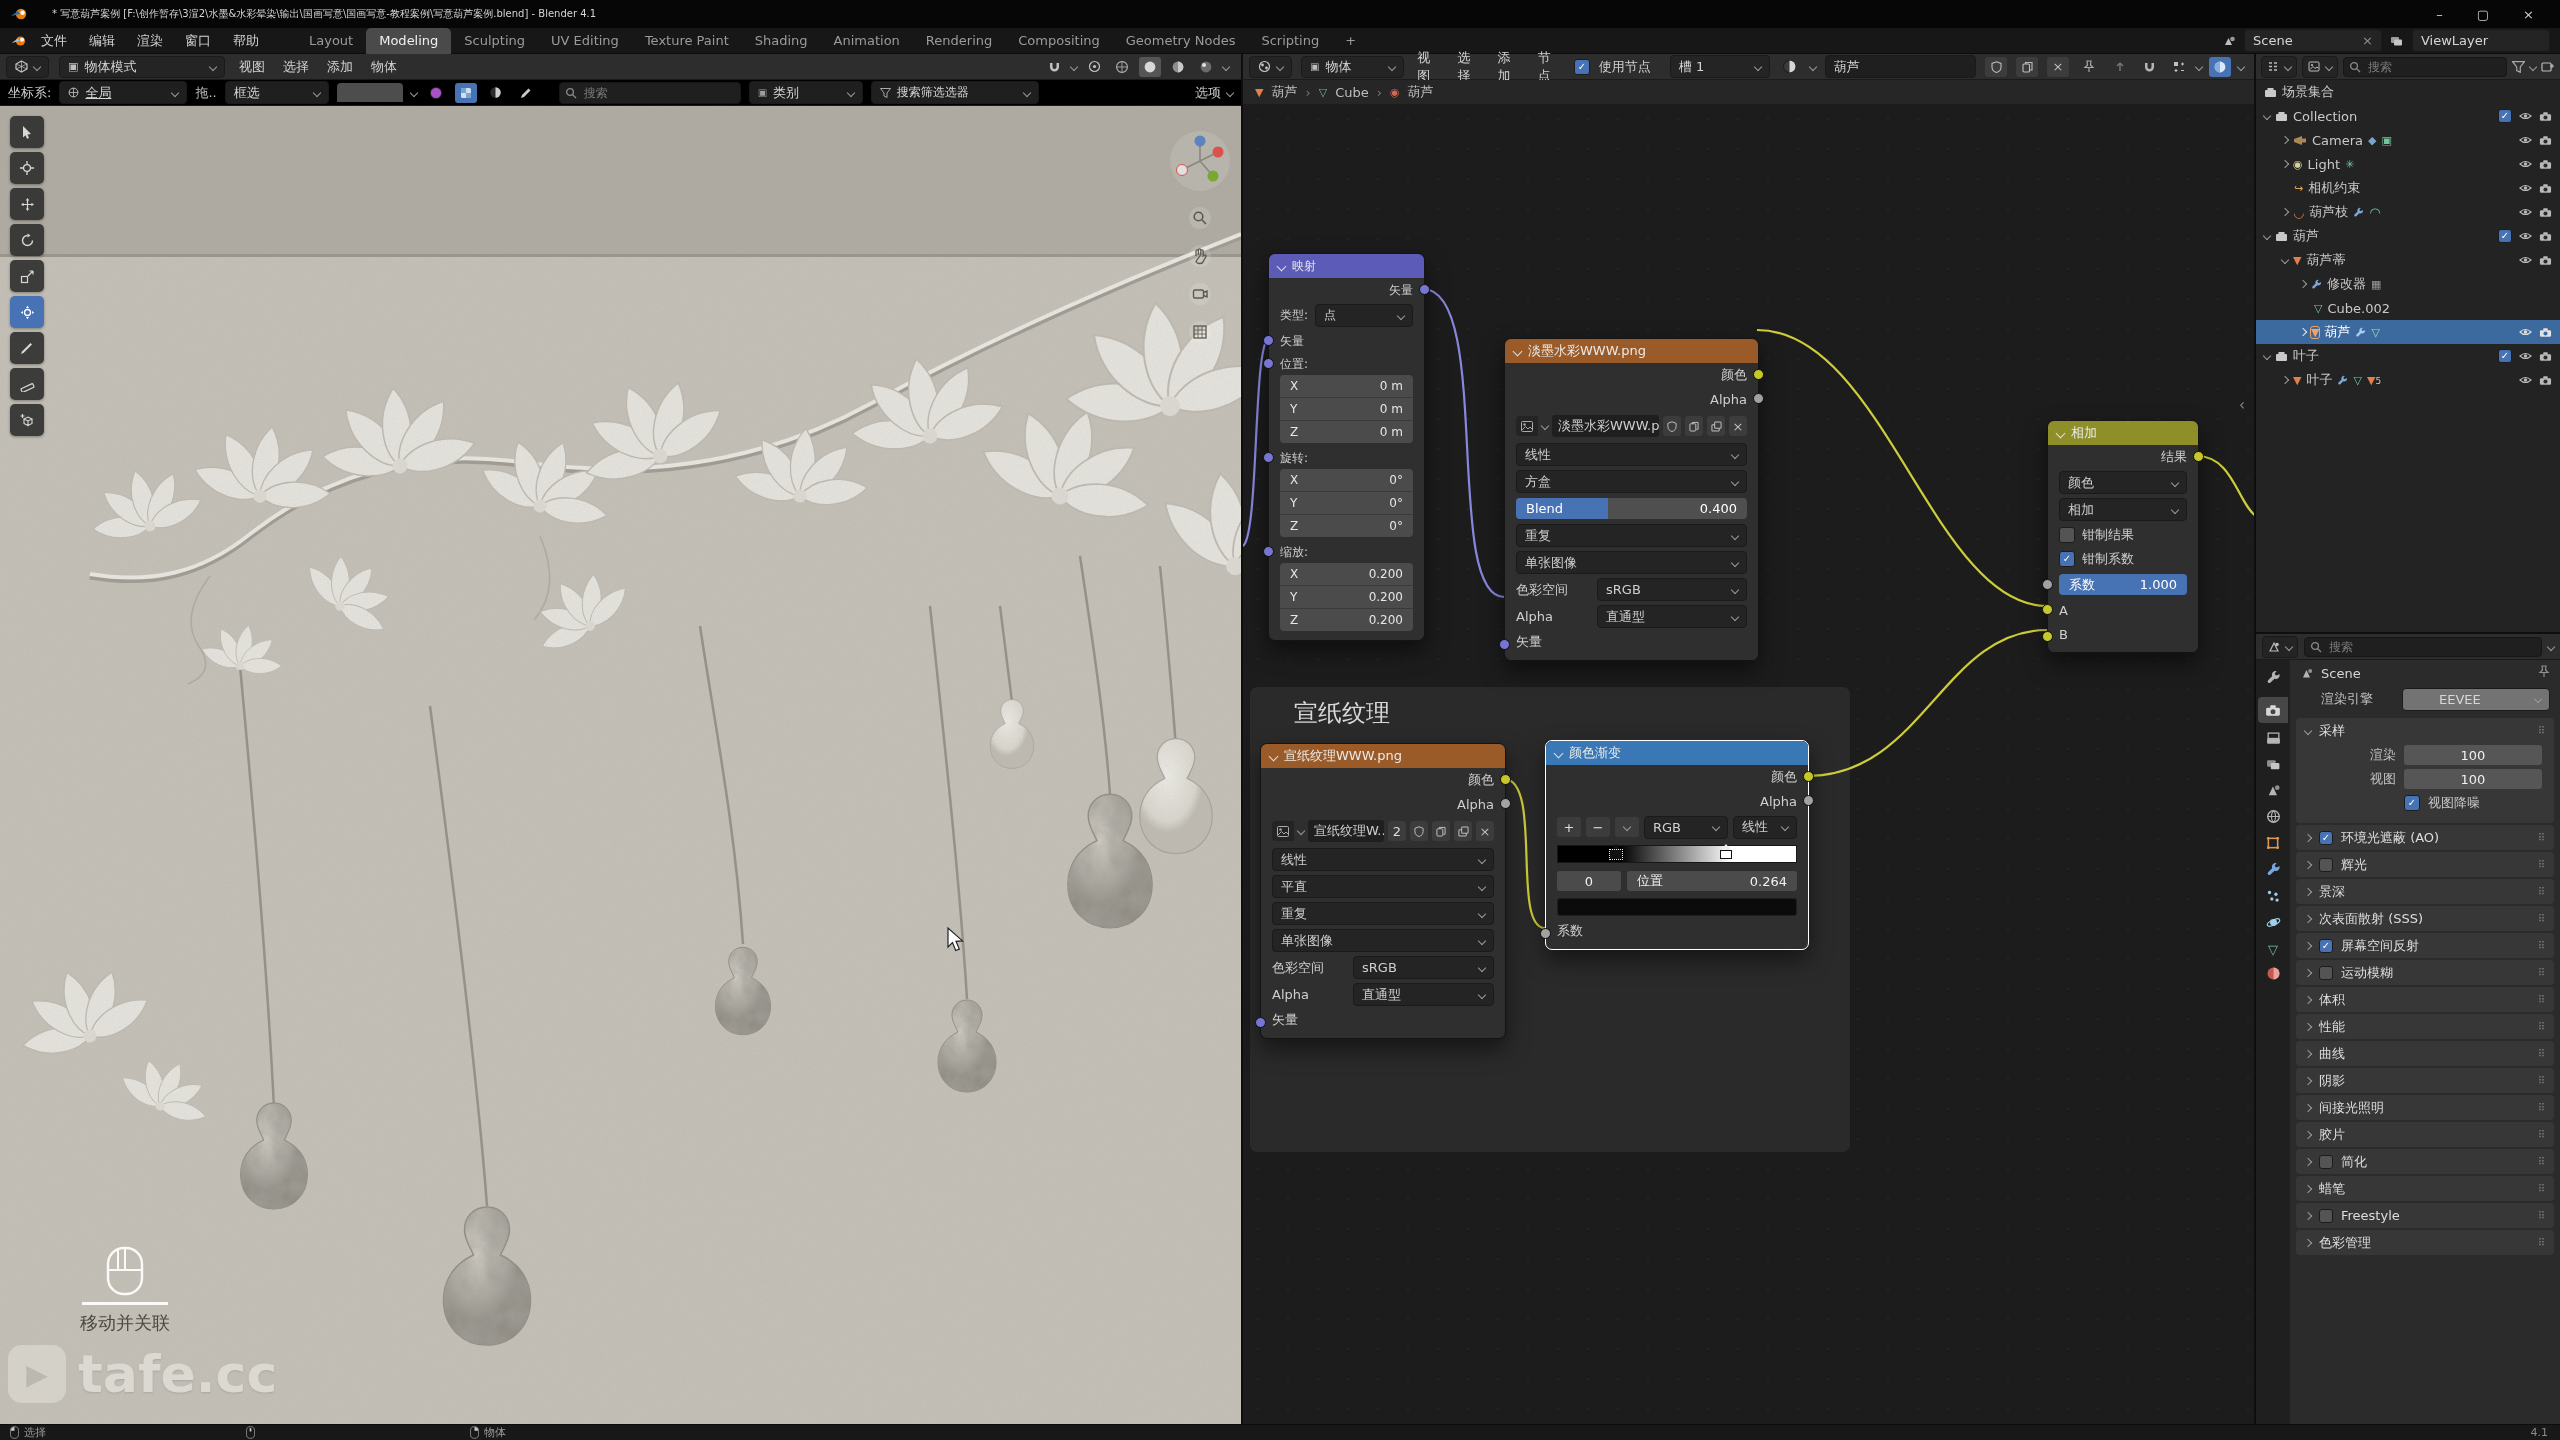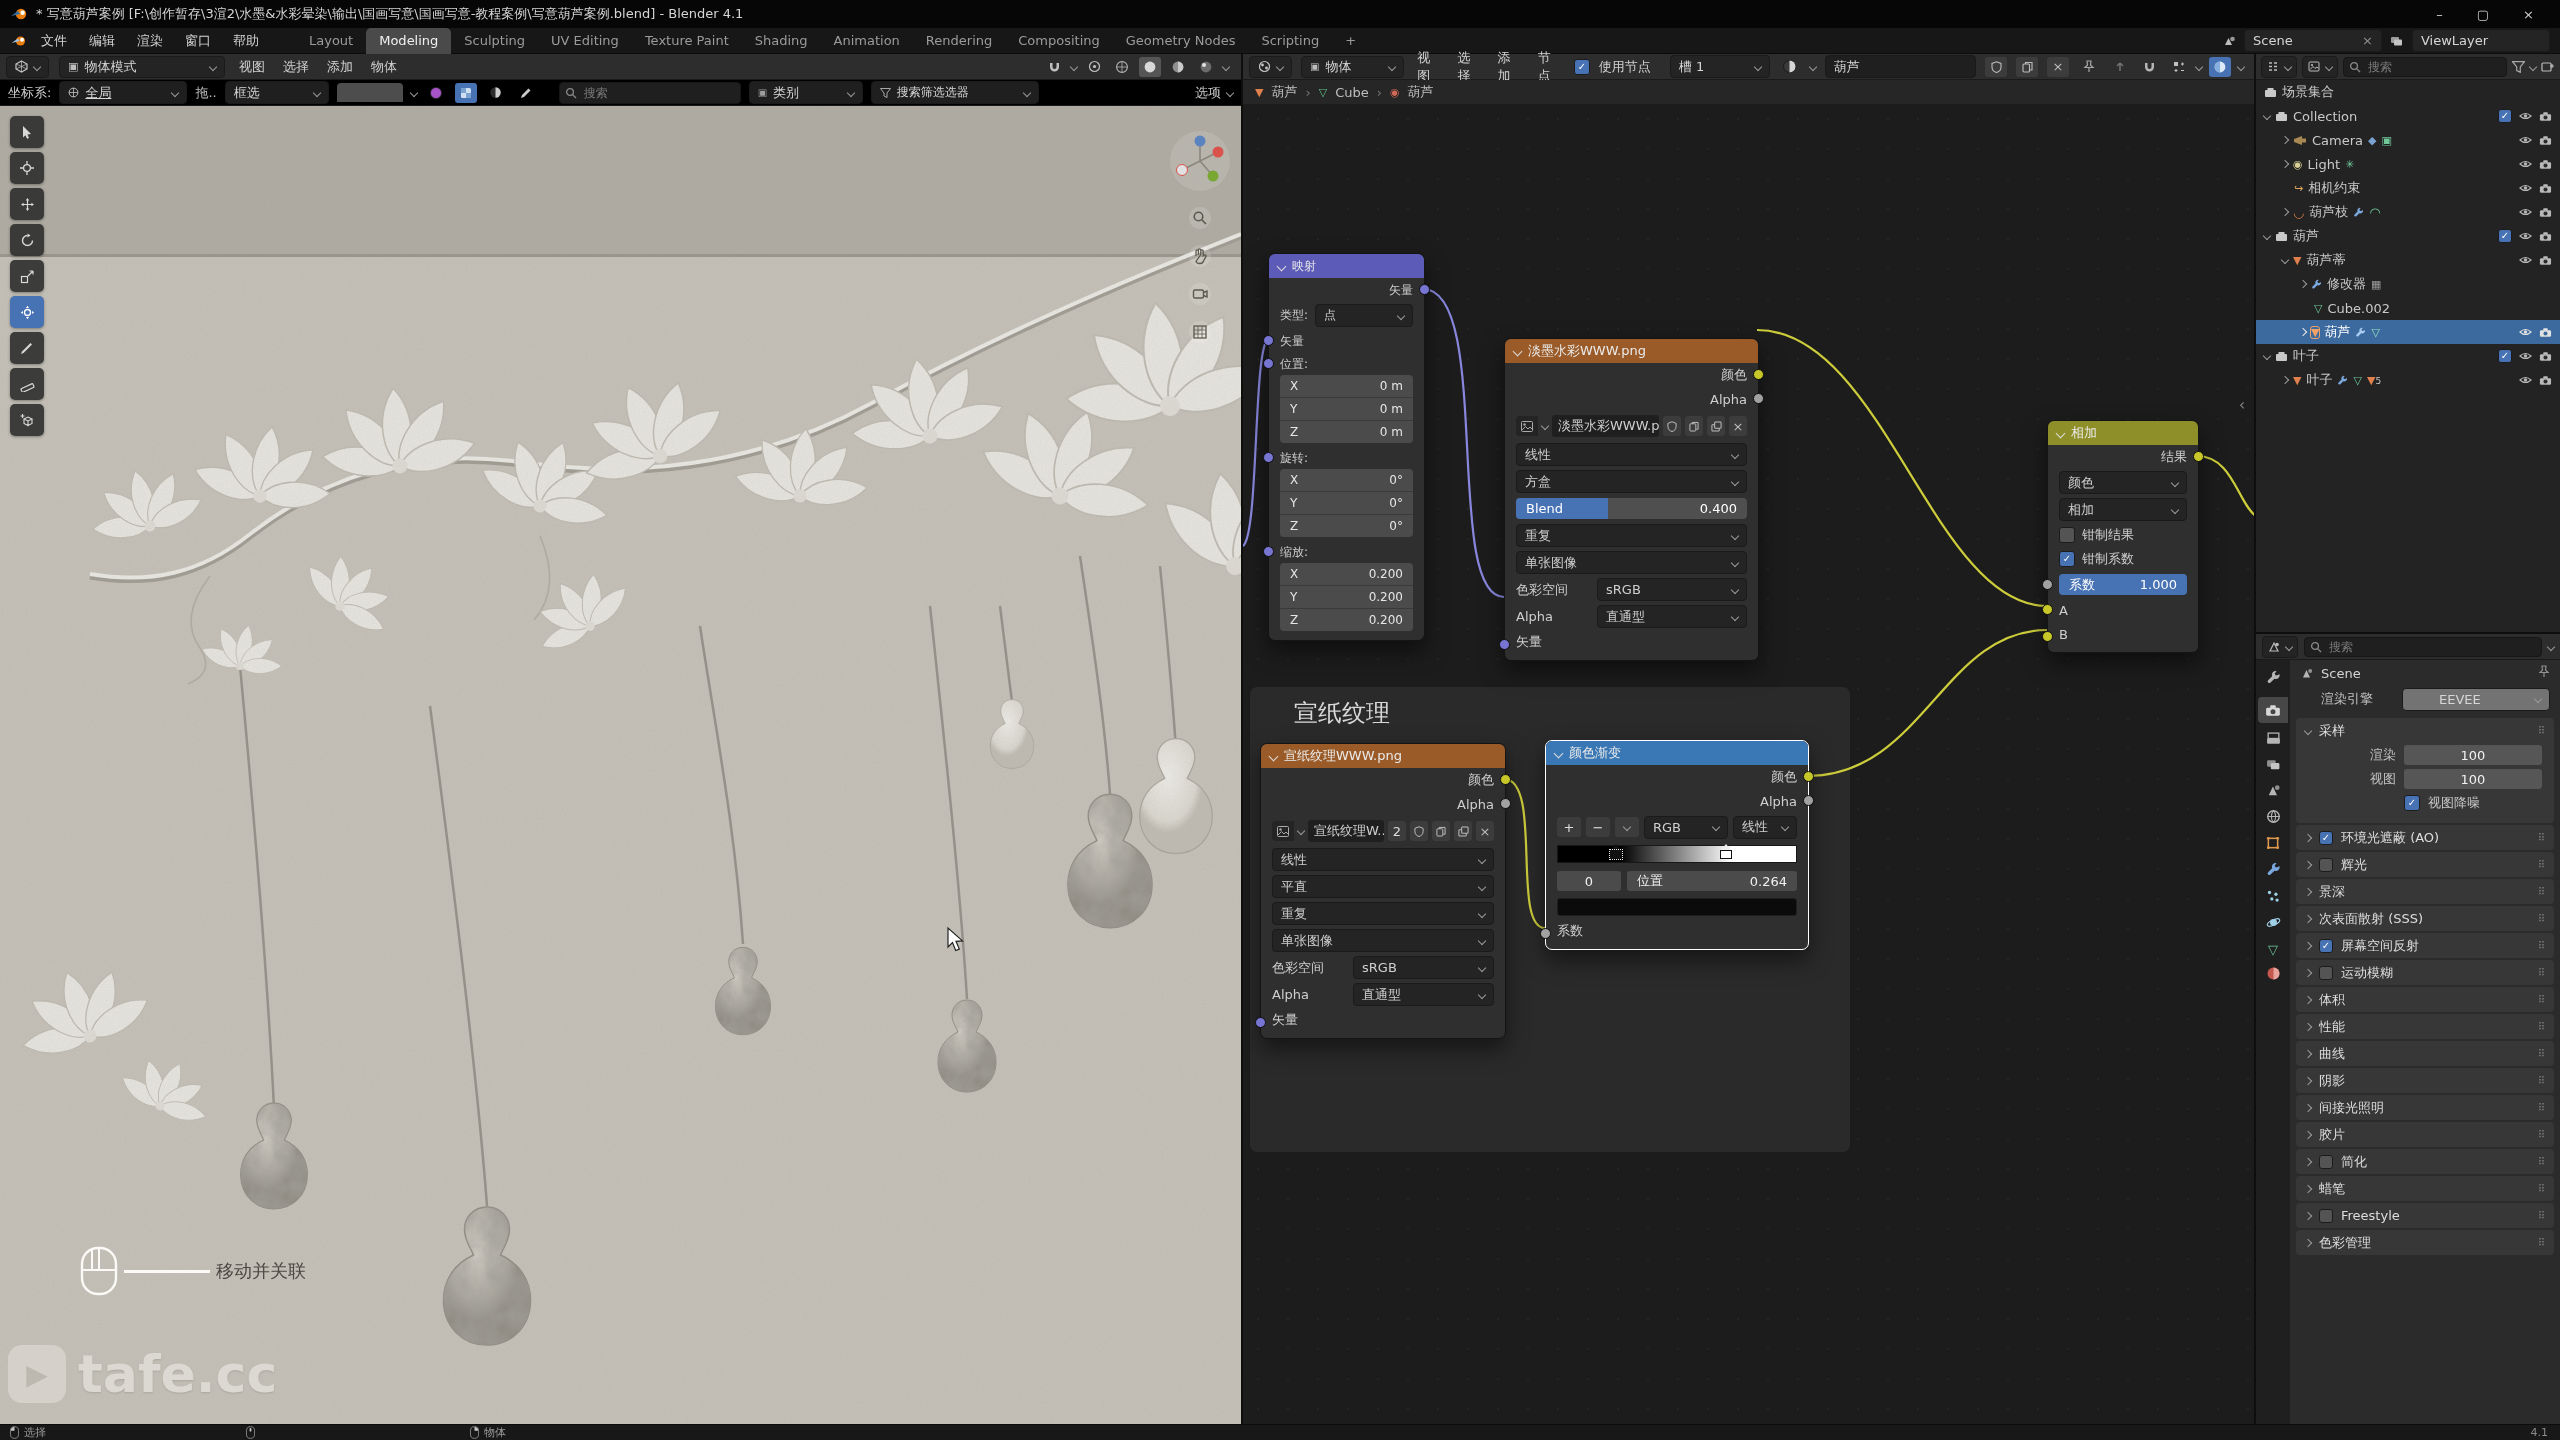--- a/index.html
+++ b/index.html
@@ -72,21 +72,21 @@
 <body>
 
 <div id="root">
 
   <div class="abs titlebar">
     <svg width="18" height="14" viewBox="0 0 18 14">
         <circle cx="11" cy="7" r="5.2" fill="#e87d0d"></circle>
         <circle cx="12.6" cy="5.8" r="2.2" fill="#fff"></circle>
         <path d="M1 9 L8 4 L10 7Z" fill="#2f6fa8"></path>
       </svg>
-    <span class="t" style="margin-left:8px;font-size:13px;text-align:right;">* 写意葫芦案例 [F:\创作暂存\3渲2\水墨&amp;水彩晕染\输出\国画写意\国画写意-教程案例\写意葫芦案例.blend] - Blender 4.1</span>
+    <span class="t" style="margin-left:24px;font-size:10px;text-align:right;">* 写意葫芦案例 [F:\创作暂存\3渲2\水墨&amp;水彩晕染\输出\国画写意\国画写意-教程案例\写意葫芦案例.blend] - Blender 4.1</span>
     <span style="margin-left:auto;display:flex;gap:34px;padding-right:16px;color:#cfcfcf;">
       <span>–</span>
       <span>▢</span>
       <span>×</span>
     </span>
   </div>
 
   <div class="abs topbar">
     <span class="iconbtn" style="margin-left:8px;">
       <svg width="16" height="12" viewBox="0 0 16 12">
@@ -455,21 +455,21 @@
           <path d="M15.5 10.5 L19 9 V15 L15.5 13.5" fill="none" stroke="#5c594f" stroke-width="1.4"></path>
         </svg>
       <svg width="24" height="24" viewBox="0 0 24 24">
           <circle cx="12" cy="12" r="11" fill="#ffffff" opacity="0.14"></circle>
           <rect x="6" y="6" width="12" height="12" fill="none" stroke="#5c594f" stroke-width="1.3"></rect>
           <path d="M6 10 H18 M6 14 H18 M10 6 V18 M14 6 V18" stroke="#5c594f" stroke-width="0.8"></path>
         </svg>
     </div>
 
     
-    <div class="abs" style="left:80px;top:1140px;display:flex;align-items:center;gap:6px;">
+    <div class="abs" style="left:80px;top:1140px;display:flex;flex-direction:column;align-items:center;gap:6px;">
       <svg width="38" height="50" viewBox="0 0 38 50">
         <rect x="2" y="2" width="34" height="46" rx="16" fill="none" stroke="#fbfaf7" stroke-width="2.4"></rect>
         <path d="M19 2 V24 M2 24 H36 M12 2.5 V24" stroke="#fbfaf7" stroke-width="2"></path>
       </svg>
       <div style="width:86px;height:3px;background:#fbfaf7;"></div>
       <span class="t" style="color:#4b4842;font-size:18px;">移动并关联</span>
     </div>
 
     
     <div class="abs" style="left:8px;top:1238px;display:flex;align-items:center;gap:12px;opacity:0.55;">

